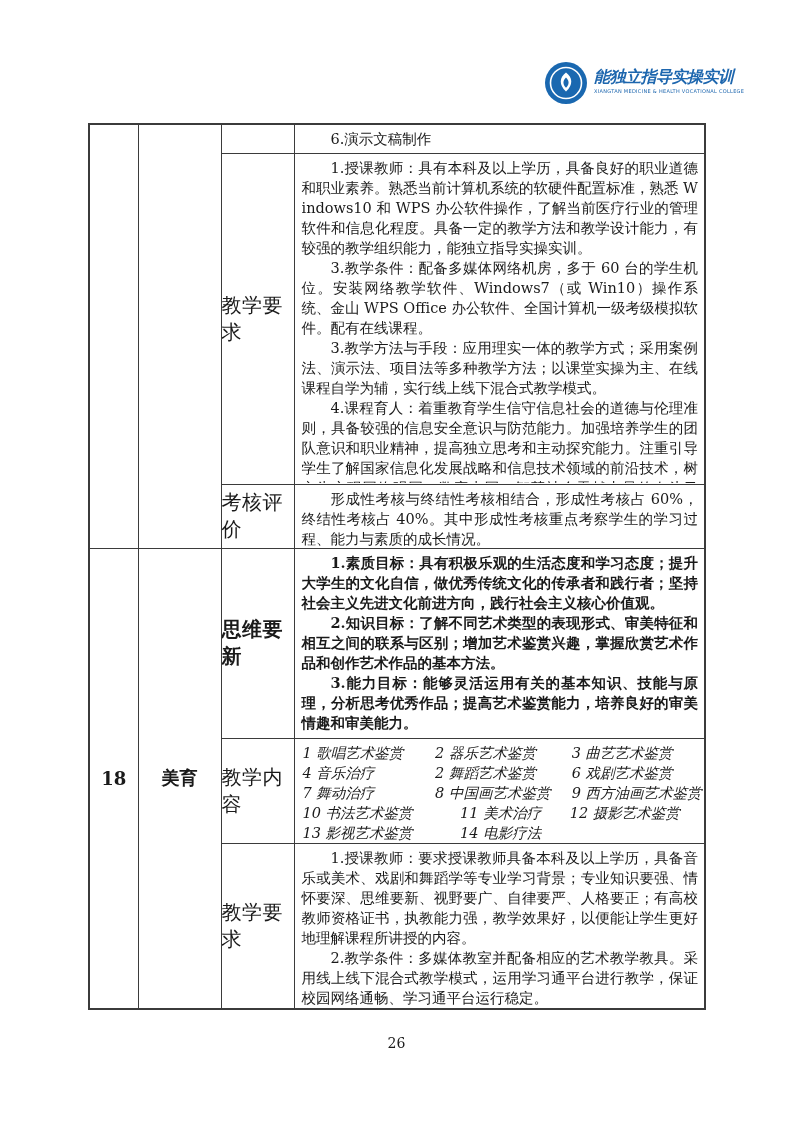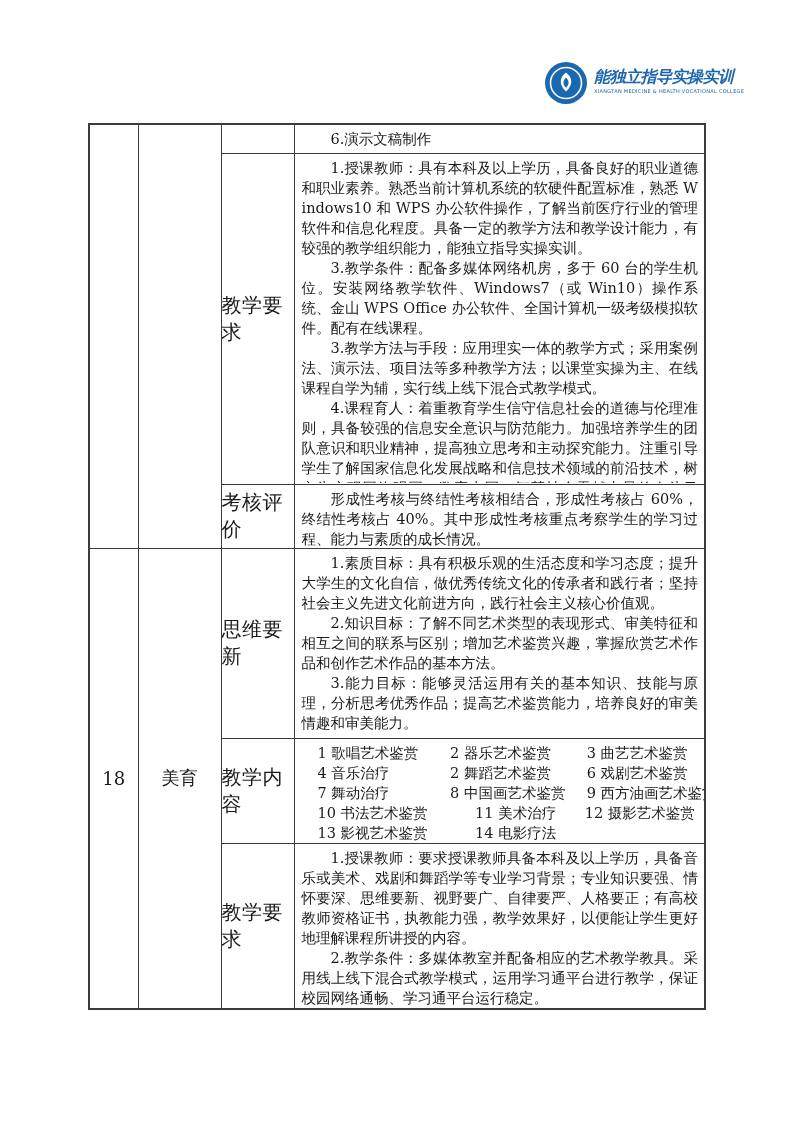--- a/index.html
+++ b/index.html
@@ -54,42 +54,42 @@
   }
   table.doc td {
     border: 1px solid #3b3b3b;
     padding: 0;
     vertical-align: middle;
     overflow: hidden;
   }
   .rA td { height: 29px; }
   .rB td { height: 331px; }
   .rC td { height: 64px; }
-  .rD td { height: 190px; }
+  .rD td { height: 190px; font-weight: bold; }
   .rE td { height: 105px; }
   .rF td { height: 166px; }
 
   td.num-cell, td.subj-cell {
     text-align: center;
     font-size: 18px;
   }
   td.label-cell {
     font-size: 20px;
     letter-spacing: 0.5px;
   }
   td.content-cell { vertical-align: top; }
   .cellbox {
     padding: 4px 6px 0 7px;
     overflow: hidden;
   }
   .rA .cellbox { height: 27px; }
   .rB .cellbox { height: 329px; }
   .rC .cellbox { height: 62px; }
   .rD .cellbox { height: 188px; }
-  .rE .cellbox { height: 103px; padding-left: 23px; }
+  .rE .cellbox { height: 103px; padding-left: 8px; font-style: italic; }
   .rF .cellbox { height: 164px; }
 
   p.para {
     margin: 0;
     font-size: 14.5px;
     line-height: 20px;
     text-align: justify;
     text-indent: 29px;
     word-break: break-all;
   }
@@ -221,14 +221,15 @@
         <td class="content-cell">
           <div class="cellbox">
             <p class="para">1.授课教师：要求授课教师具备本科及以上学历，具备音乐或美术、戏剧和舞蹈学等专业学习背景；专业知识要强、情怀要深、思维要新、视野要广、自律要严、人格要正；有高校教师资格证书，执教能力强，教学效果好，以便能让学生更好地理解课程所讲授的内容。</p>
             <p class="para">2.教学条件：多媒体教室并配备相应的艺术教学教具。采用线上线下混合式教学模式，运用学习通平台进行教学，保证校园网络通畅、学习通平台运行稳定。</p>
           </div>
         </td>
       </tr>
     </tbody>
   </table>
 
+  <div class="pageno">26</div>
 
 </div>
 
 </body></html>

